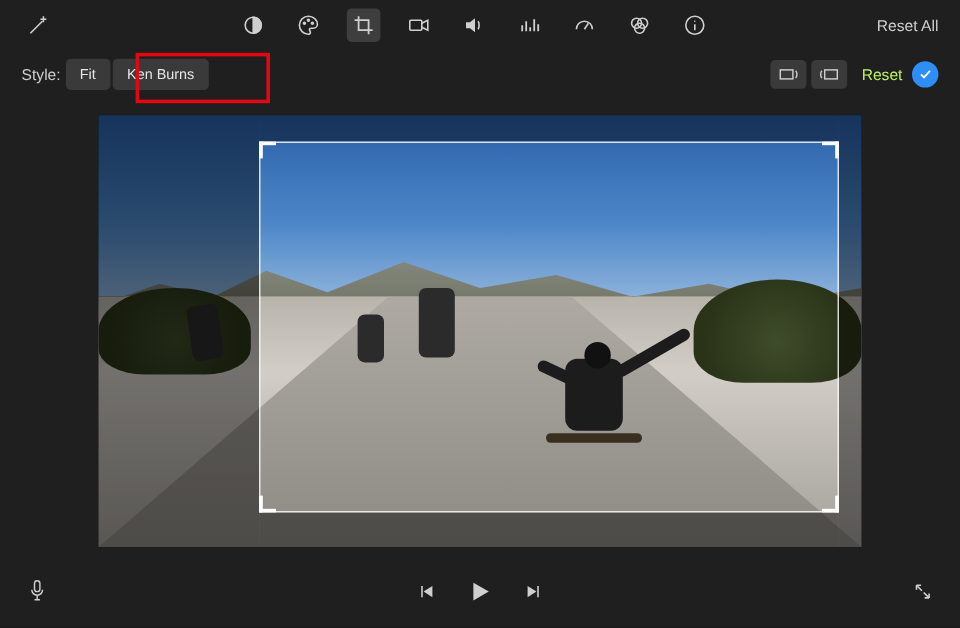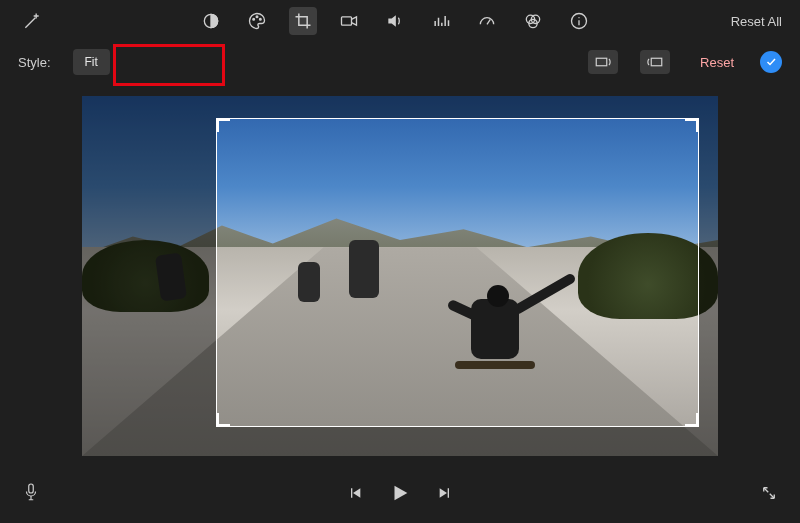--- a/index.html
+++ b/index.html
@@ -4,29 +4,29 @@
 <style>
   html,body{margin:0;padding:0;width:800px;height:523px;background:#1f1f1f;font-family:-apple-system,Helvetica,Arial,sans-serif;color:#cfcfcf;overflow:hidden;}
   .top-toolbar{display:flex;align-items:center;height:42px;padding:0 18px;}
   .top-toolbar .left{flex:0 0 80px;display:flex;align-items:center;}
   .top-toolbar .center{flex:1;display:flex;align-items:center;justify-content:center;gap:18px;}
   .top-toolbar .right{flex:0 0 90px;display:flex;justify-content:flex-end;}
   .tool-btn{width:28px;height:28px;display:flex;align-items:center;justify-content:center;border-radius:4px;cursor:pointer;}
   .tool-btn.active{background:#3e3e3e;}
   .tool-btn svg{stroke:#cfcfcf;fill:none;}
   .reset-all{font-size:13px;color:#cfcfcf;cursor:pointer;white-space:nowrap;}
-  .style-row{display:flex;align-items:center;height:40px;padding:0 18px;gap:18px;}
+  .style-row{display:flex;align-items:center;height:40px;padding:0 18px;gap:0;}
   .style-label{font-size:13px;color:#cfcfcf;margin-right:4px;}
   .seg-group{display:flex;gap:0;}
   .seg-btn{background:#3a3a3a;color:#e6e6e6;font-size:12px;height:26px;line-height:26px;padding:0 12px;border-radius:4px;margin-right:2px;cursor:pointer;}
   .seg-btn.selected{background:#111;color:#fff;}
   .red-box{position:absolute;border:3px solid #e30613;pointer-events:none;}
   .flex-spacer{flex:1;}
   .rot-btn{width:30px;height:24px;background:#3a3a3a;border-radius:4px;margin-right:4px;display:flex;align-items:center;justify-content:center;cursor:pointer;}
-  .reset-btn{font-size:13px;color:#fca5a5;margin:0 8px;cursor:pointer;}
+  .reset-btn{font-size:13px;color:#bef264;margin:0 8px;cursor:pointer;}
   .check-btn{width:22px;height:22px;border-radius:11px;background:#2e8df7;display:flex;align-items:center;justify-content:center;cursor:pointer;}
   .viewer{position:relative;margin:14px auto 0 auto;width:636px;height:360px;background:#000;overflow:hidden;}
   
   .photo{position:absolute;inset:0;}
   .sky{position:absolute;left:0;right:0;top:0;height:42%;background:linear-gradient(#2a5fa8,#4d87c8 60%,#8ab1db);}
   .mountains{position:absolute;left:0;right:0;top:28%;height:20%;background:linear-gradient(#8c8f88,#6d715f);clip-path:polygon(0% 80%,8% 55%,15% 70%,22% 40%,30% 65%,40% 30%,50% 60%,60% 45%,70% 70%,80% 55%,90% 75%,100% 60%,100% 100%,0% 100%);}
   .ground{position:absolute;left:0;right:0;top:42%;bottom:0;background:linear-gradient(#b8b4ac 0%,#d2cec7 30%,#a39f99 100%);}
   .road{position:absolute;left:0;right:0;top:42%;bottom:0;background:linear-gradient(#aeaaa3,#8d8a84);clip-path:polygon(38% 0%,62% 0%,100% 100%,0% 100%);}
   .bush-l{position:absolute;left:0;top:40%;width:20%;height:20%;background:radial-gradient(circle at 50% 60%,#3d4a28,#2b3519 70%);border-radius:50% 50% 30% 30%;}
   .bush-r{position:absolute;right:0;top:38%;width:22%;height:24%;background:radial-gradient(circle at 50% 60%,#3f4c2a,#2a3318 70%);border-radius:50% 50% 30% 30%;}
@@ -126,20 +126,21 @@
   </div>
   <div class="right">
     <span class="reset-all">Reset All</span>
   </div>
 </div>
 
 <div class="style-row" style="position:relative;">
   <span class="style-label">Style:</span>
   <div class="seg-group">
     <div class="seg-btn">Fit</div>
+    <div class="seg-btn">Ken Burns</div>
   </div>
   <div class="flex-spacer"></div>
   <div class="rot-btn">
     <svg width="18" height="14" viewBox="0 0 24 18" stroke="#cfcfcf" fill="none" stroke-width="1.6">
         <rect x="3" y="4" width="14" height="10"></rect>
         <path d="M20 5c2 2 2 6 0 8"></path>
       </svg>
   </div>
   <div class="rot-btn">
     <svg width="18" height="14" viewBox="0 0 24 18" stroke="#cfcfcf" fill="none" stroke-width="1.6">

